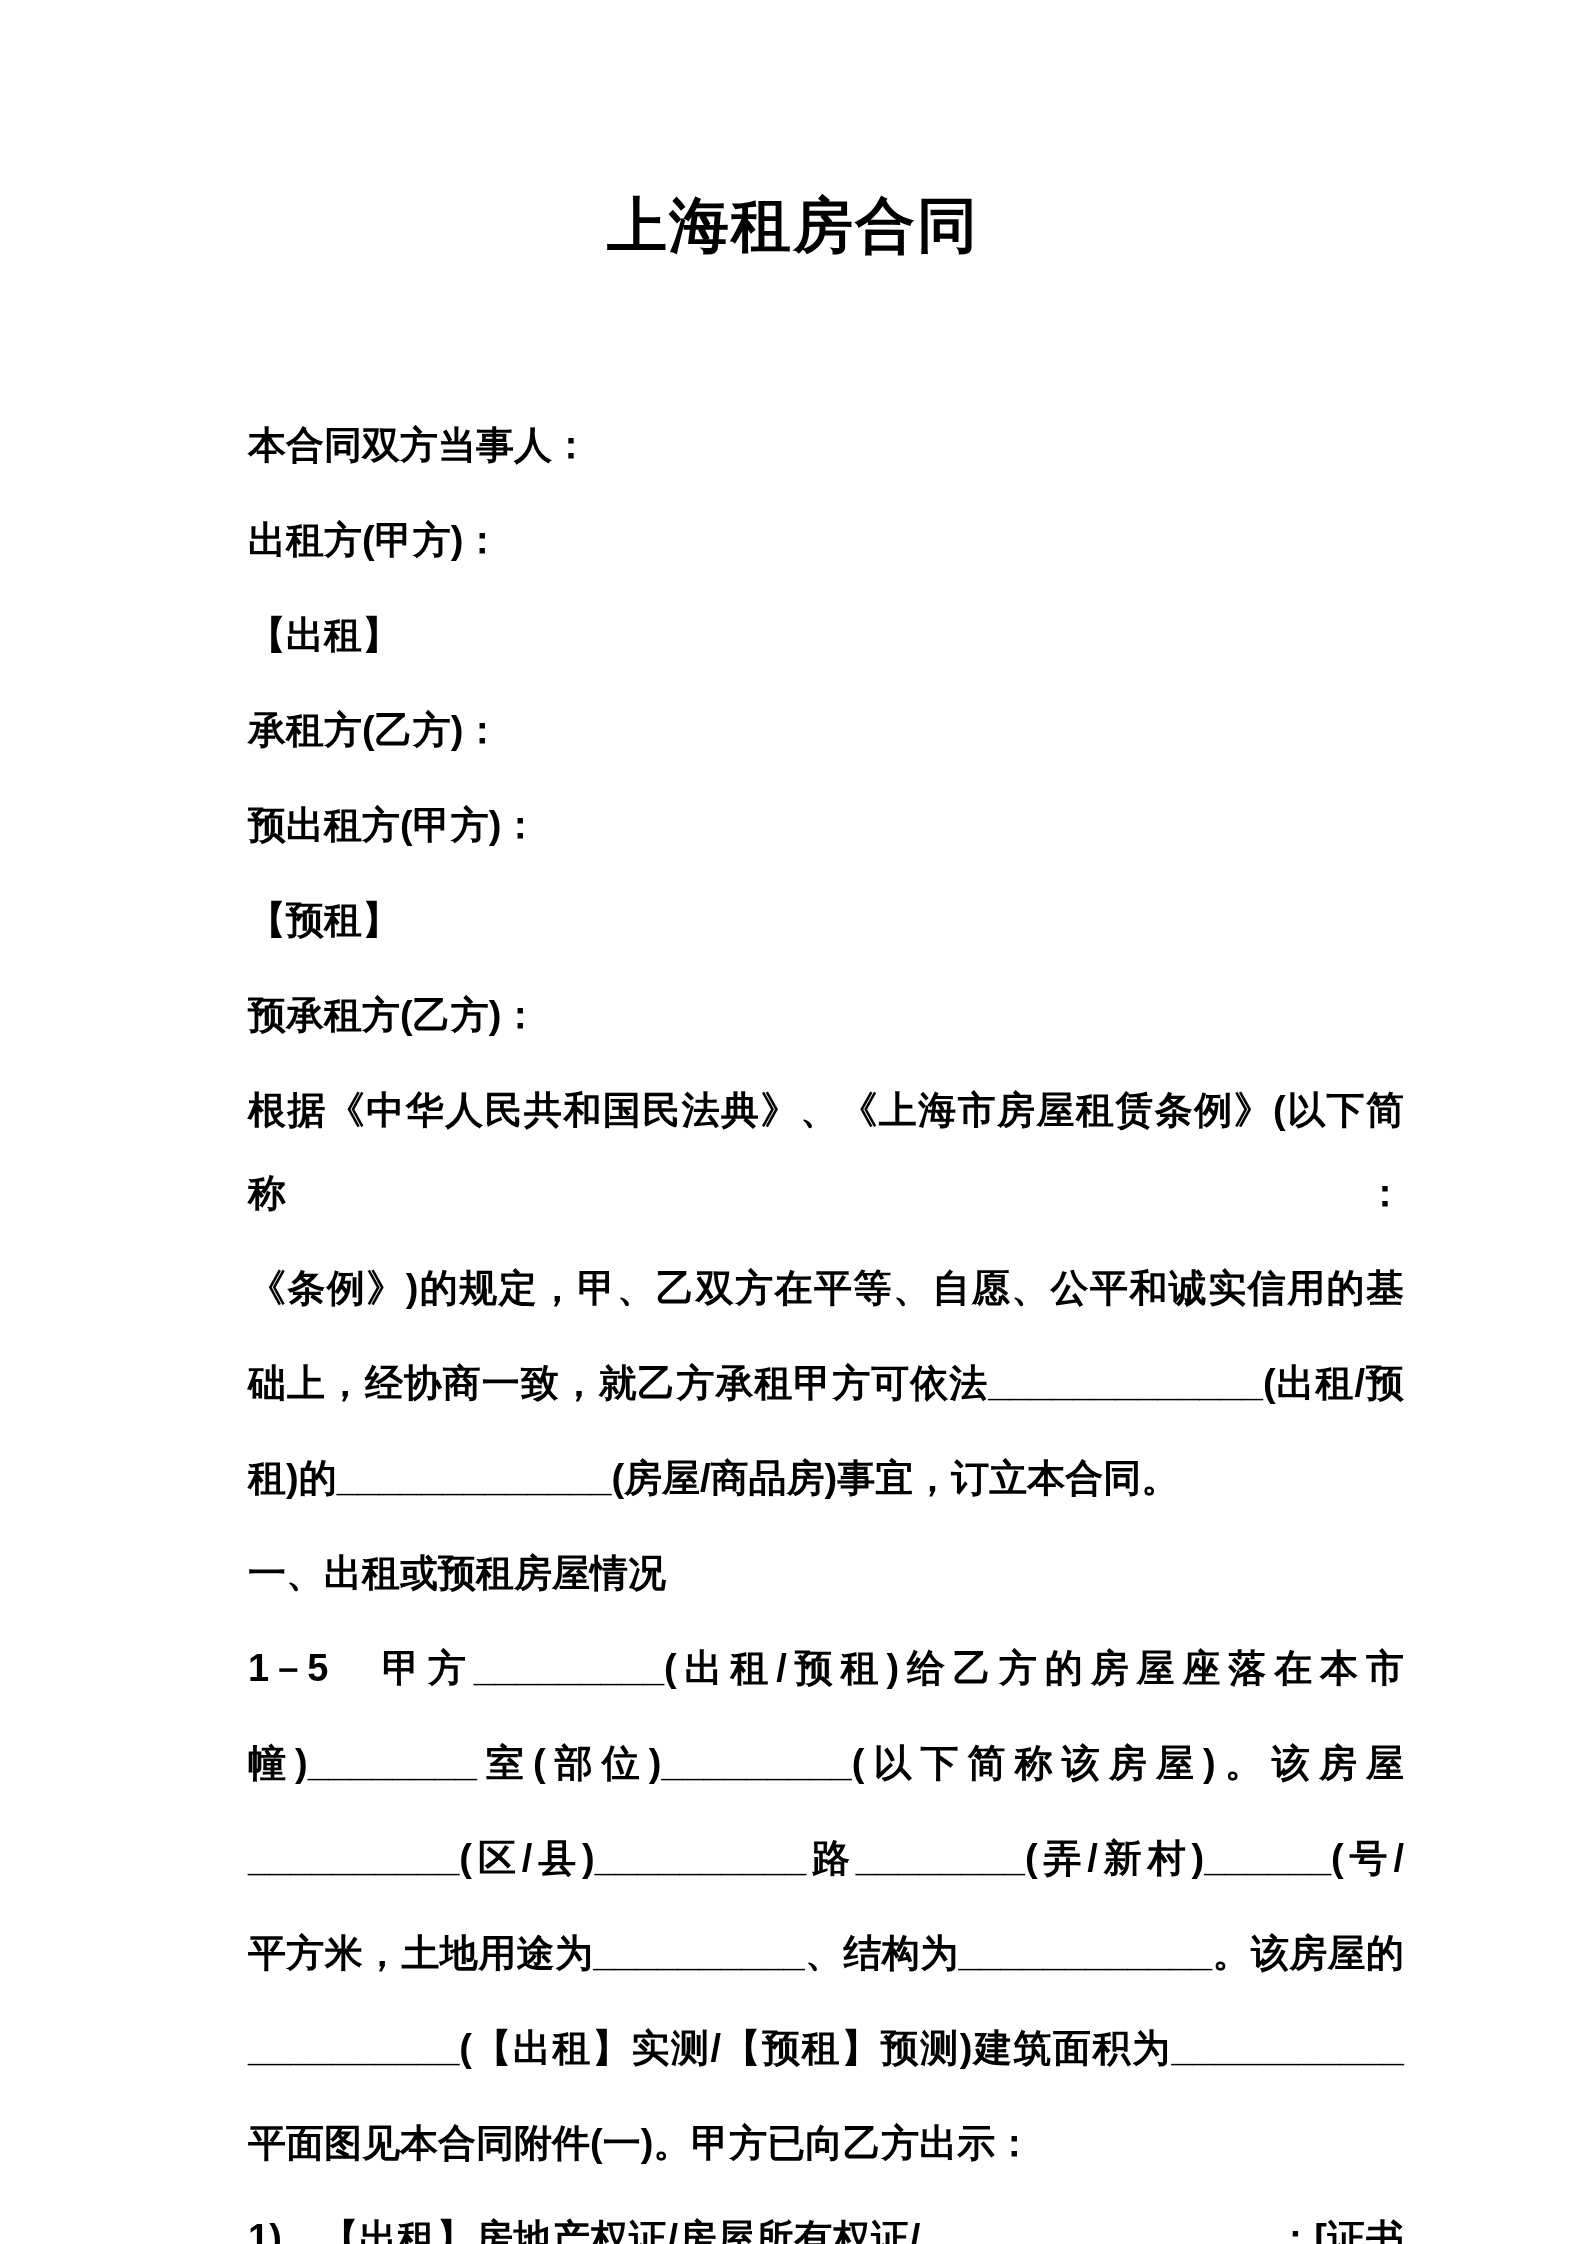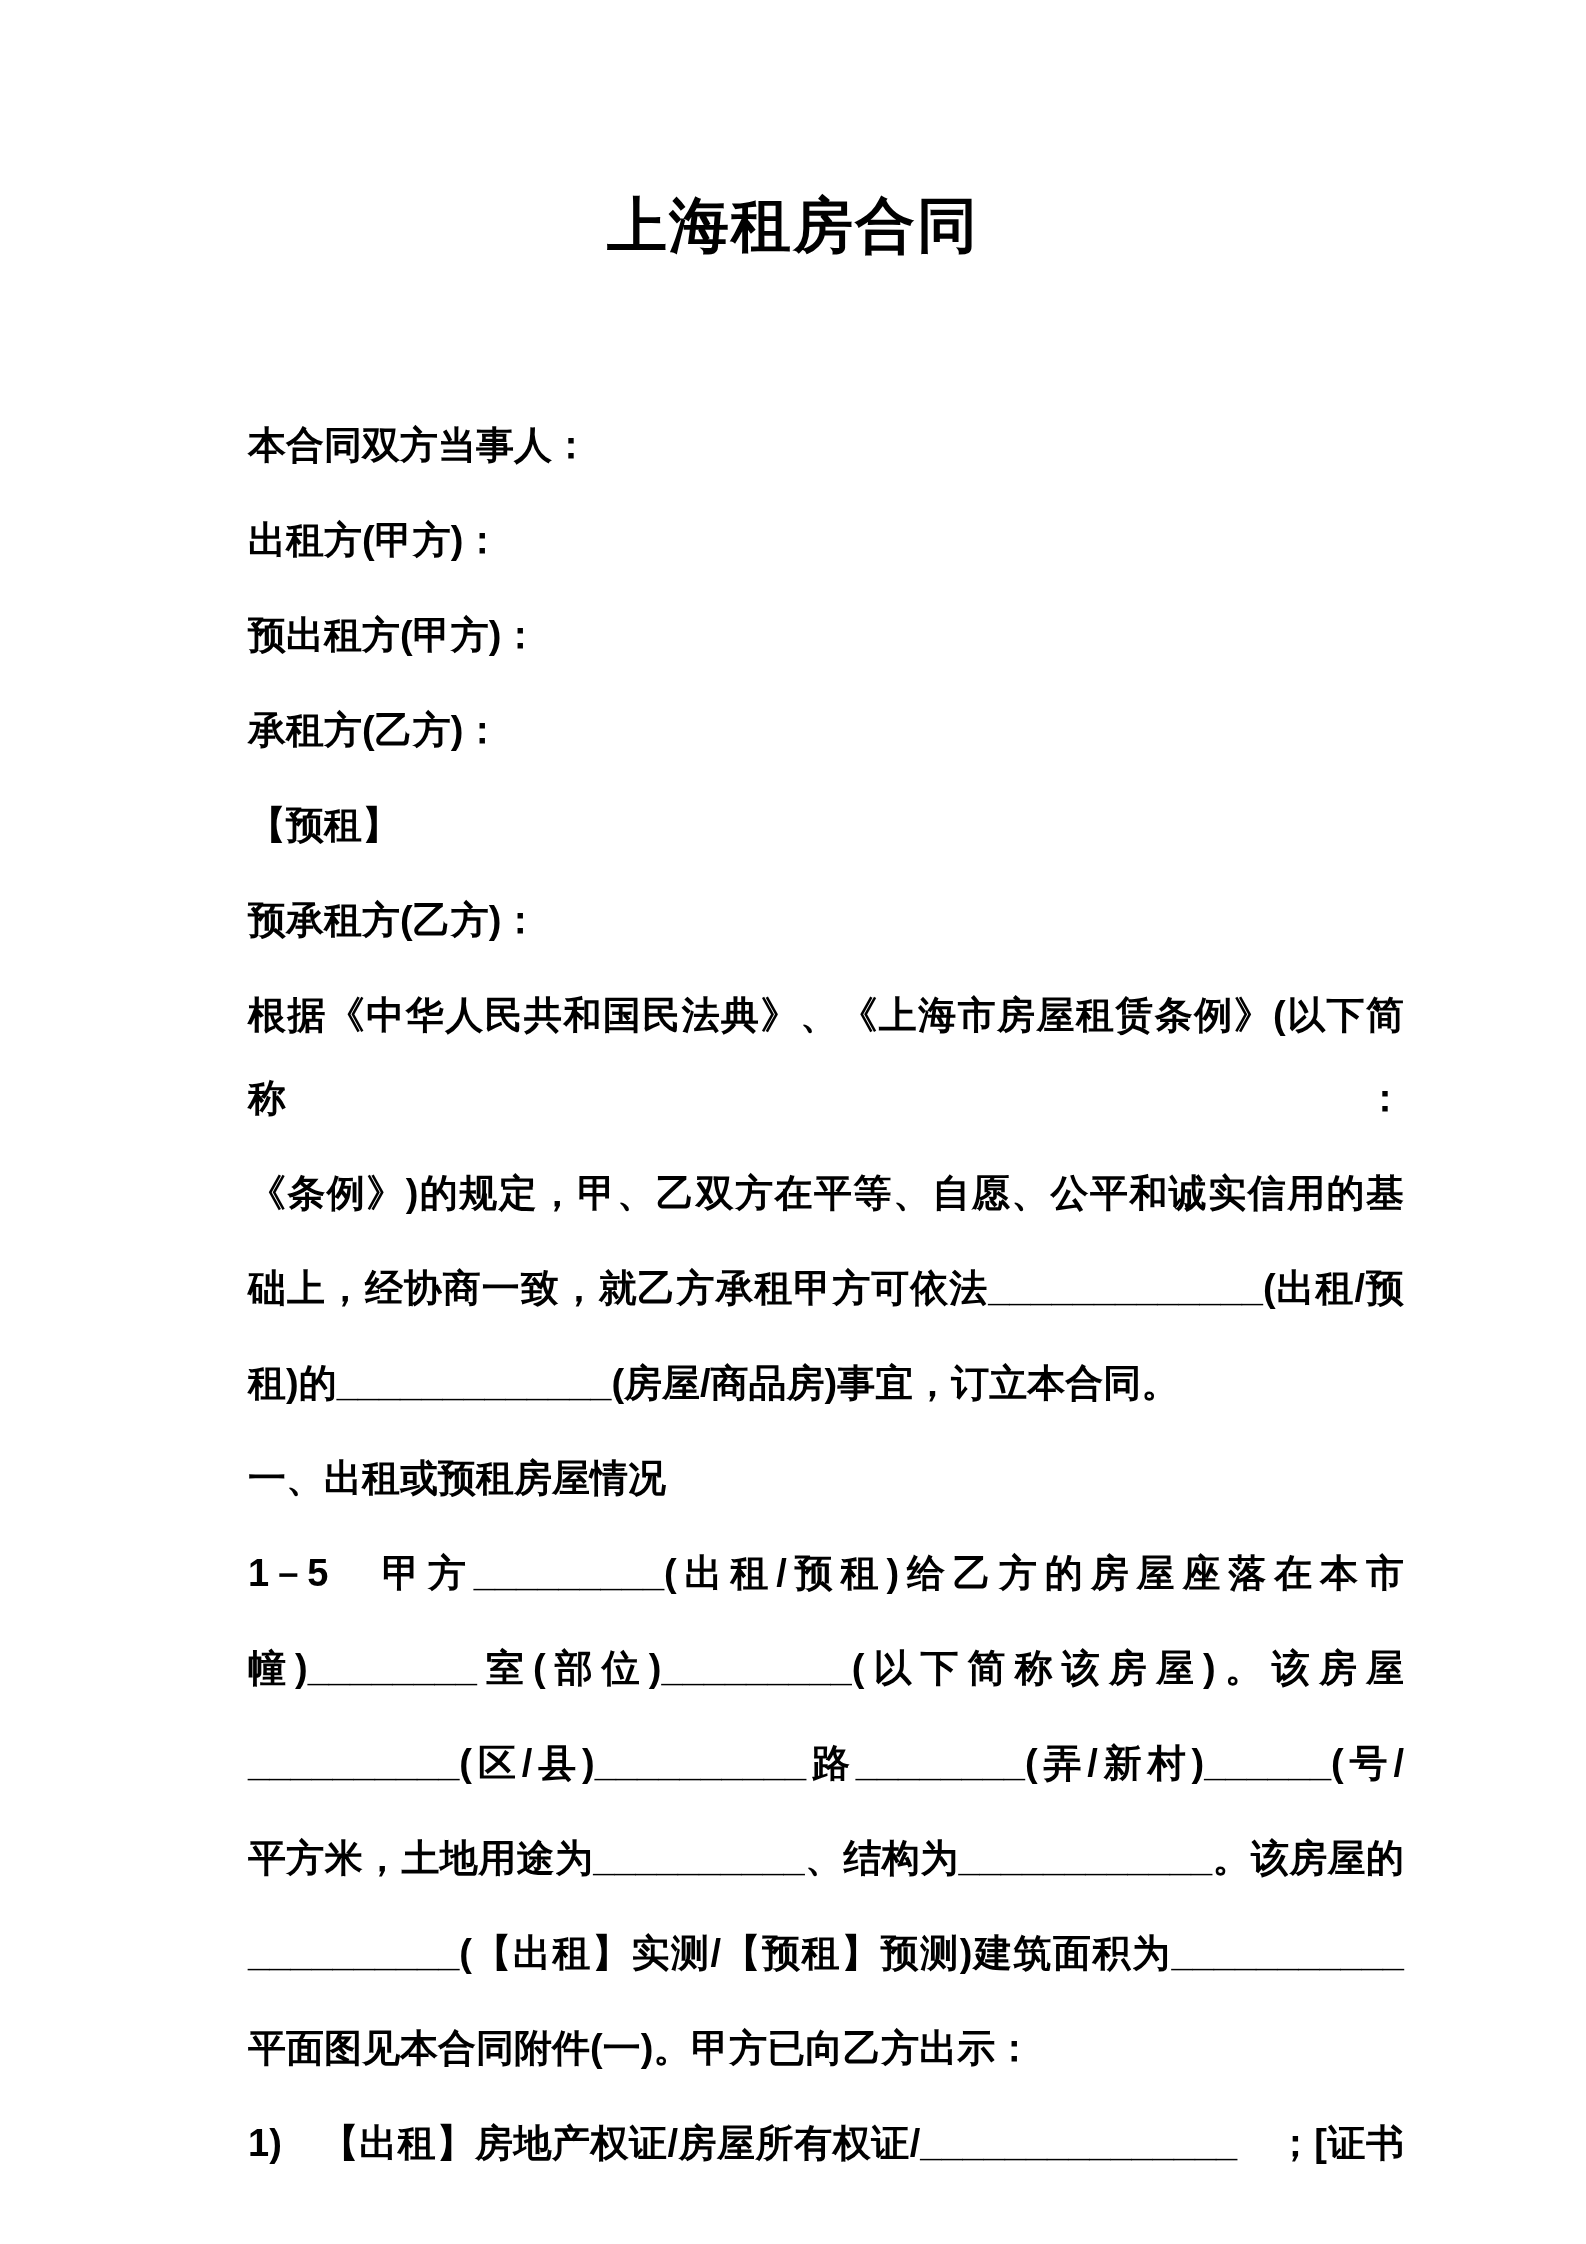--- a/index.html
+++ b/index.html
@@ -47,22 +47,23 @@
   }
 </style>
 </head>
 <body>
 
 <div class="page">
   <div class="doc-title">上海租房合同</div>
   <div class="doc-body">
     <p class="line">本合同双方当事人：</p>
     <p class="line">出租方(甲方)：</p>
+    <p class="line">【出租】</p>
+    <p class="line">承租方(乙方)：</p>
     <p class="line">预出租方(甲方)：</p>
-    <p class="line">承租方(乙方)：</p>
     <p class="line">【预租】</p>
     <p class="line">预承租方(乙方)：</p>
     <p class="line just">根据《中华人民共和国民法典》、《上海市房屋租赁条例》(以下简称：</p>
     <p class="line just">《条例》)的规定，甲、乙双方在平等、自愿、公平和诚实信用的基</p>
     <p class="line just">础上，经协商一致，就乙方承租甲方可依法_____________(出租/预</p>
     <p class="line">租)的_____________(房屋/商品房)事宜，订立本合同。</p>
     <p class="line">一、出租或预租房屋情况</p>
     <p class="line just">1－5　甲方_________(出租/预租)给乙方的房屋座落在本市</p>
     <p class="line just">幢)________室(部位)_________(以下简称该房屋)。该房屋</p>
     <p class="line just">__________(区/县)__________路________(弄/新村)______(号/</p>

